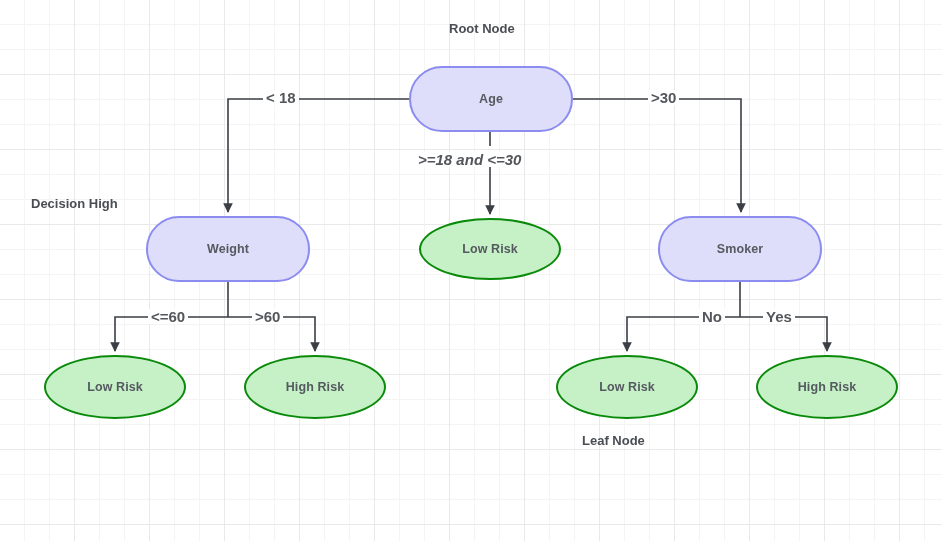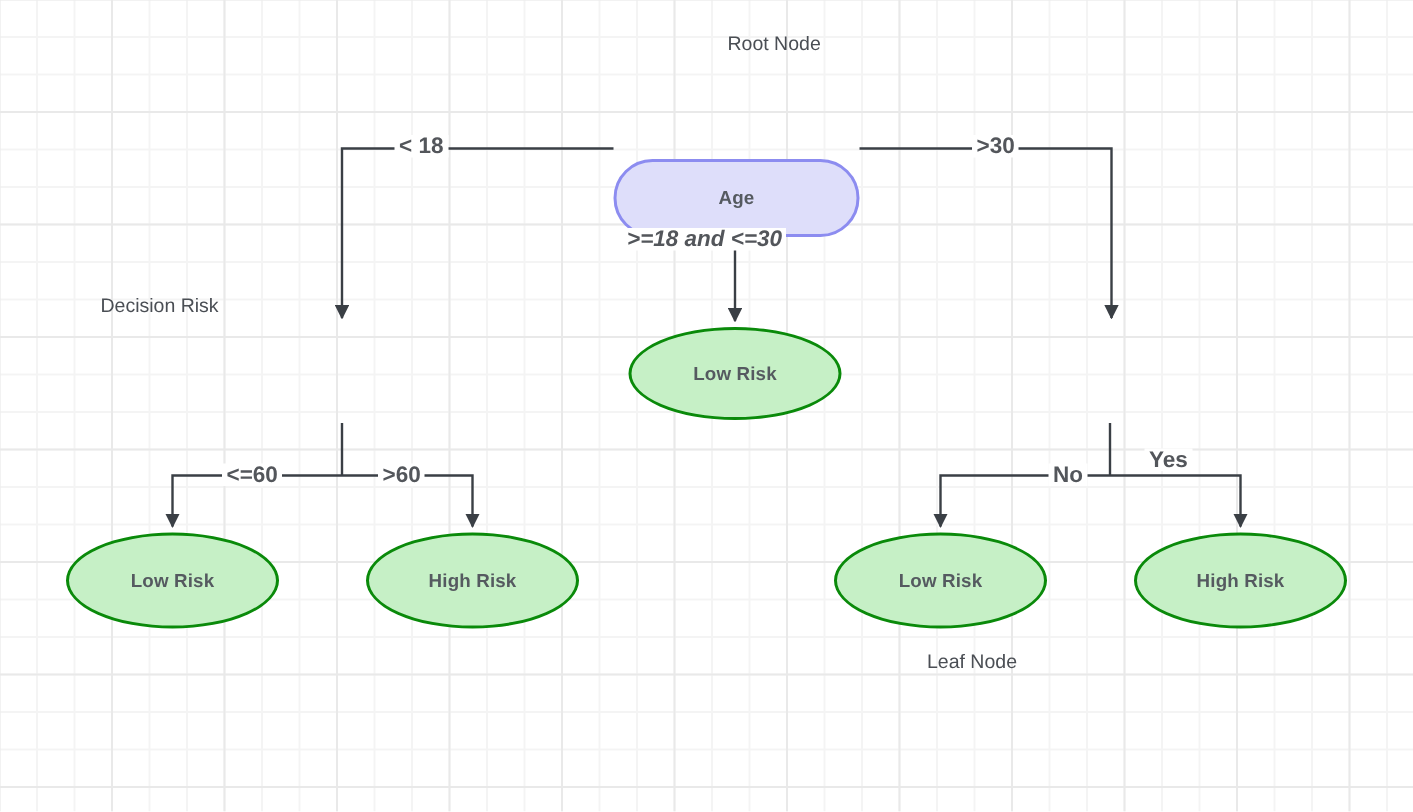--- a/index.html
+++ b/index.html
@@ -63,26 +63,25 @@
     color: #53565b;
     background: #ffffff;
     padding: 0 3px;
     white-space: nowrap;
     line-height: 1;
     user-select: none;
   }
   .annotation {
     position: absolute;
     font-size: 13px;
-    font-weight: normal;
+    font-weight: bold;
     color: #4a4e54;
     white-space: nowrap;
     line-height: 1;
     user-select: none;
-    padding-left: 36px;
   }
 </style>
 </head>
 <body>
 
 <div id="canvas">
 
   <svg id="edge-layer" viewBox="0 0 942 541" width="942" height="541" xmlns="http://www.w3.org/2000/svg">
     <defs>
       <marker id="arrow" viewBox="0 0 10 10" refX="9" refY="5" markerWidth="6" markerHeight="6" orient="auto-start-reverse">
@@ -102,29 +101,35 @@
       <path d="M 228 282 L 228 317"></path>
       <path d="M 228 317 L 115 317 L 115 351" marker-end="url(#arrow)"></path>
       <path d="M 228 317 L 315 317 L 315 351" marker-end="url(#arrow)"></path>
 
       <path d="M 740 282 L 740 317"></path>
       <path d="M 740 317 L 627 317 L 627 351" marker-end="url(#arrow)"></path>
       <path d="M 740 317 L 827 317 L 827 351" marker-end="url(#arrow)"></path>
     </g>
   </svg>
 
-  <div class="node node-decision" style="left:409px; top:66px; width:164px; height:52px;margin-top:40px;">
+  <div class="node node-decision" style="left:409px; top:66px; width:164px; height:66px;">
     <span class="node-label">Age</span>
   </div>
 
+  <div class="node node-decision" style="left:146px; top:216px; width:164px; height:66px;">
+    <span class="node-label">Weight</span>
+  </div>
 
   <div class="node node-leaf" style="left:419px; top:218px; width:142px; height:62px;">
     <span class="node-label">Low Risk</span>
   </div>
 
+  <div class="node node-decision" style="left:658px; top:216px; width:164px; height:66px;">
+    <span class="node-label">Smoker</span>
+  </div>
 
   <div class="node node-leaf" style="left:44px; top:355px; width:142px; height:64px;">
     <span class="node-label">Low Risk</span>
   </div>
 
   <div class="node node-leaf" style="left:244px; top:355px; width:142px; height:64px;">
     <span class="node-label">High Risk</span>
   </div>
 
   <div class="node node-leaf" style="left:556px; top:355px; width:142px; height:64px;">
@@ -140,21 +145,21 @@
   <div class="edge-label" style="left:415px; top:152px;font-style:italic;">&gt;=18 and &lt;=30</div>
 
   <div class="edge-label" style="left:636px; top:90px;margin-left:12px;">&gt;30</div>
 
   <div class="edge-label" style="left:148px; top:309px;text-align:right;">&lt;=60</div>
 
   <div class="edge-label" style="left:252px; top:309px;">&gt;60</div>
 
   <div class="edge-label" style="left:699px; top:309px;">No</div>
 
-  <div class="edge-label" style="left:763px; top:299px;">Yes</div>
+  <div class="edge-label" style="left:763px; top:309px;">Yes</div>
 
   <div class="annotation" style="left:449px; top:22px;">Root Node</div>
 
-  <div class="annotation" style="left:31px; top:197px;">Decision Risk</div>
+  <div class="annotation" style="left:31px; top:197px;">Decision High</div>
 
   <div class="annotation" style="left:582px; top:434px;">Leaf Node</div>
 
 </div>
 
 </body></html>

